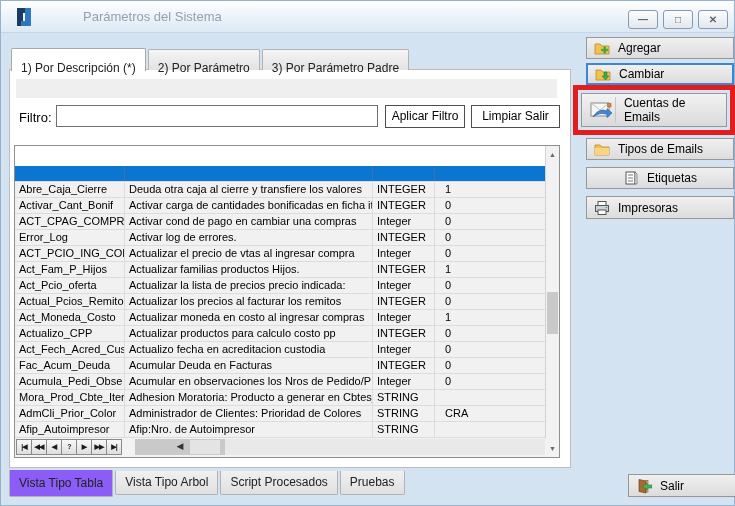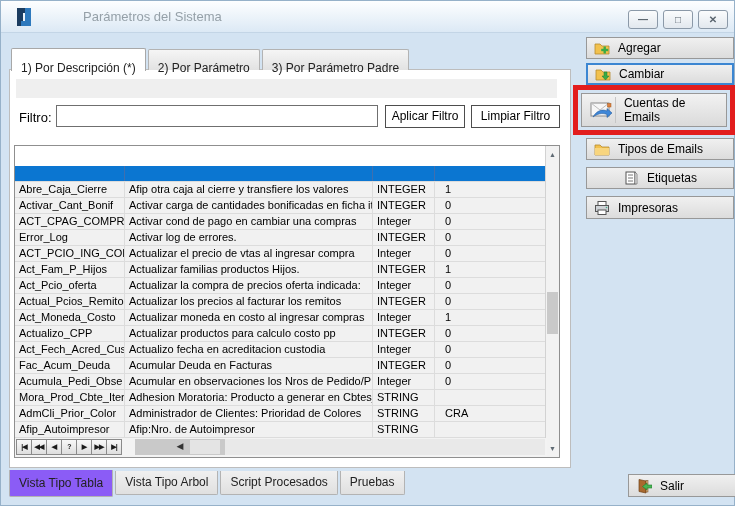--- a/index.html
+++ b/index.html
@@ -124,34 +124,34 @@
     <div class="tab">2) Por Parámetro</div>
     <div class="tab">3) Por Parámetro Padre</div>
   </div>
 
   <div class="page">
     <div class="desc-panel"></div>
 
     <span class="filter-label">Filtro:</span>
     <input class="filter-input" type="text" value="" style="">
     <div class="fbtn btn-apply">Aplicar Filtro</div>
-    <div class="fbtn btn-clear">Limpiar Filtro</div>
+    <div class="fbtn btn-clear">Limpiar Salir</div>
 
     <div class="grid">
 
       <div class="gbody">
           <div class="trow selected">
             <div class="tcell c0"></div>
             <div class="tcell c1"></div>
             <div class="tcell c2"></div>
             <div class="tcell c3"></div>
           </div>
           <div class="trow">
             <div class="tcell c0">Abre_Caja_Cierre</div>
-            <div class="tcell c1">Afip otra caja al cierre y transfiere los valores</div>
+            <div class="tcell c1">Deuda otra caja al cierre y transfiere los valores</div>
             <div class="tcell c2">INTEGER</div>
             <div class="tcell c3">1</div>
           </div>
           <div class="trow">
             <div class="tcell c0">Activar_Cant_Bonif</div>
             <div class="tcell c1">Activar carga de cantidades bonificadas en ficha iter</div>
             <div class="tcell c2">INTEGER</div>
             <div class="tcell c3">0</div>
           </div>
           <div class="trow">
@@ -173,21 +173,21 @@
             <div class="tcell c3">0</div>
           </div>
           <div class="trow">
             <div class="tcell c0">Act_Fam_P_Hijos</div>
             <div class="tcell c1">Actualizar familias productos Hijos.</div>
             <div class="tcell c2">INTEGER</div>
             <div class="tcell c3">1</div>
           </div>
           <div class="trow">
             <div class="tcell c0">Act_Pcio_oferta</div>
-            <div class="tcell c1">Actualizar la compra de precios oferta indicada:</div>
+            <div class="tcell c1">Actualizar la lista de precios precio indicada:</div>
             <div class="tcell c2">Integer</div>
             <div class="tcell c3">0</div>
           </div>
           <div class="trow">
             <div class="tcell c0">Actual_Pcios_Remitos</div>
             <div class="tcell c1">Actualizar los precios al facturar los remitos</div>
             <div class="tcell c2">INTEGER</div>
             <div class="tcell c3">0</div>
           </div>
           <div class="trow">

